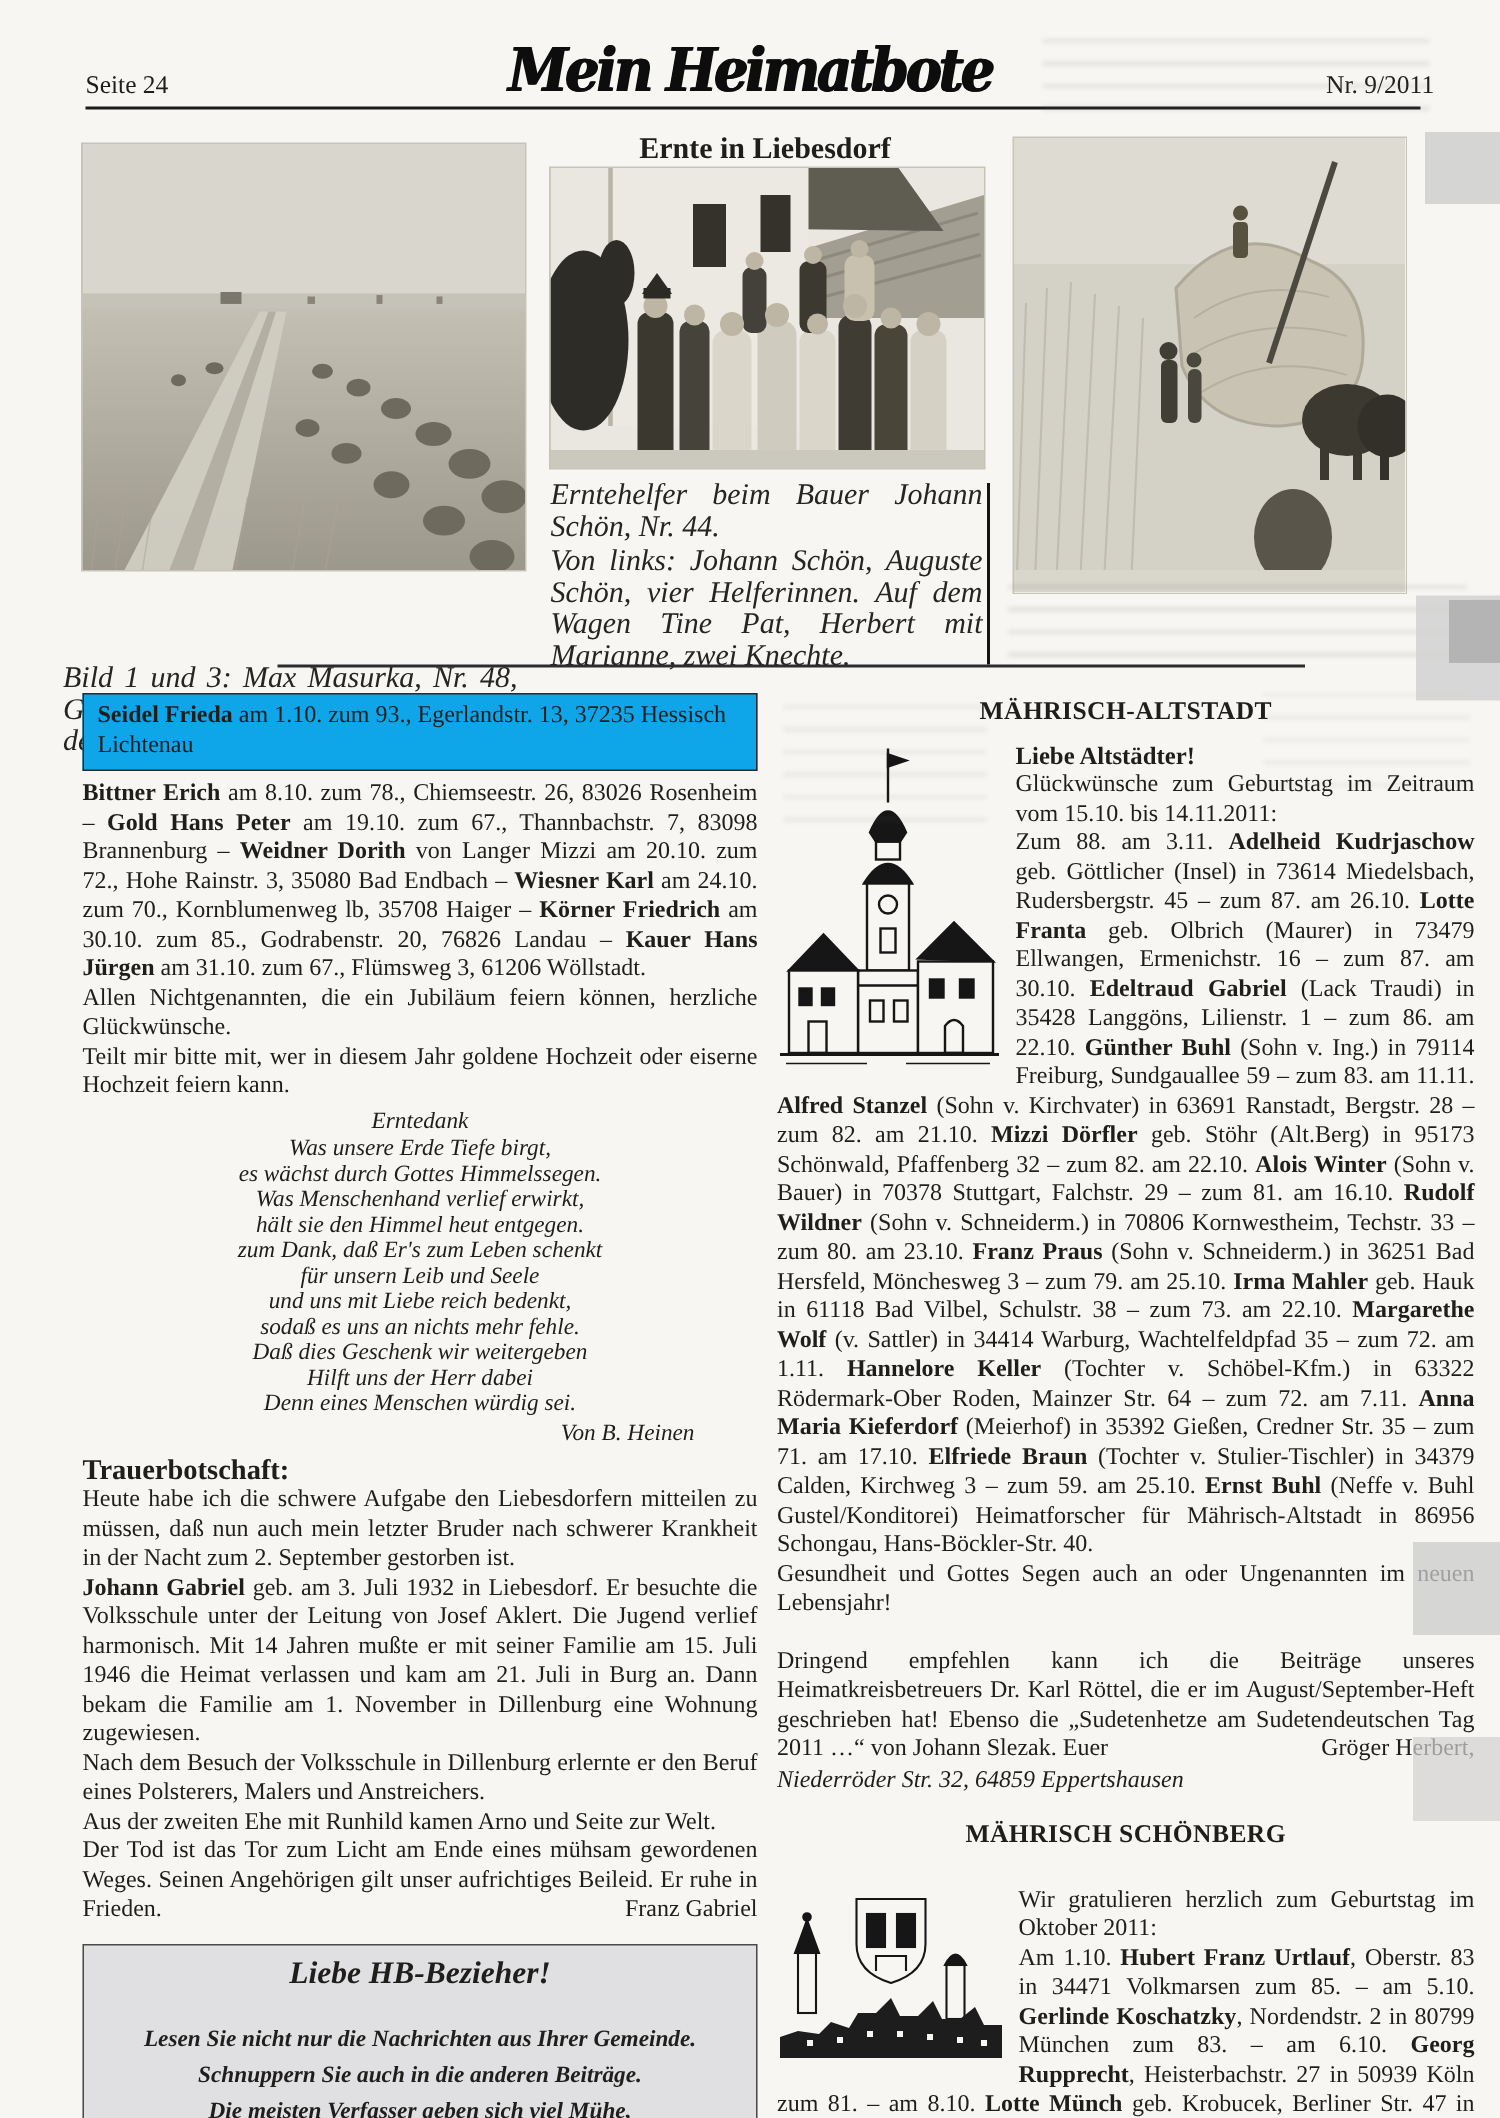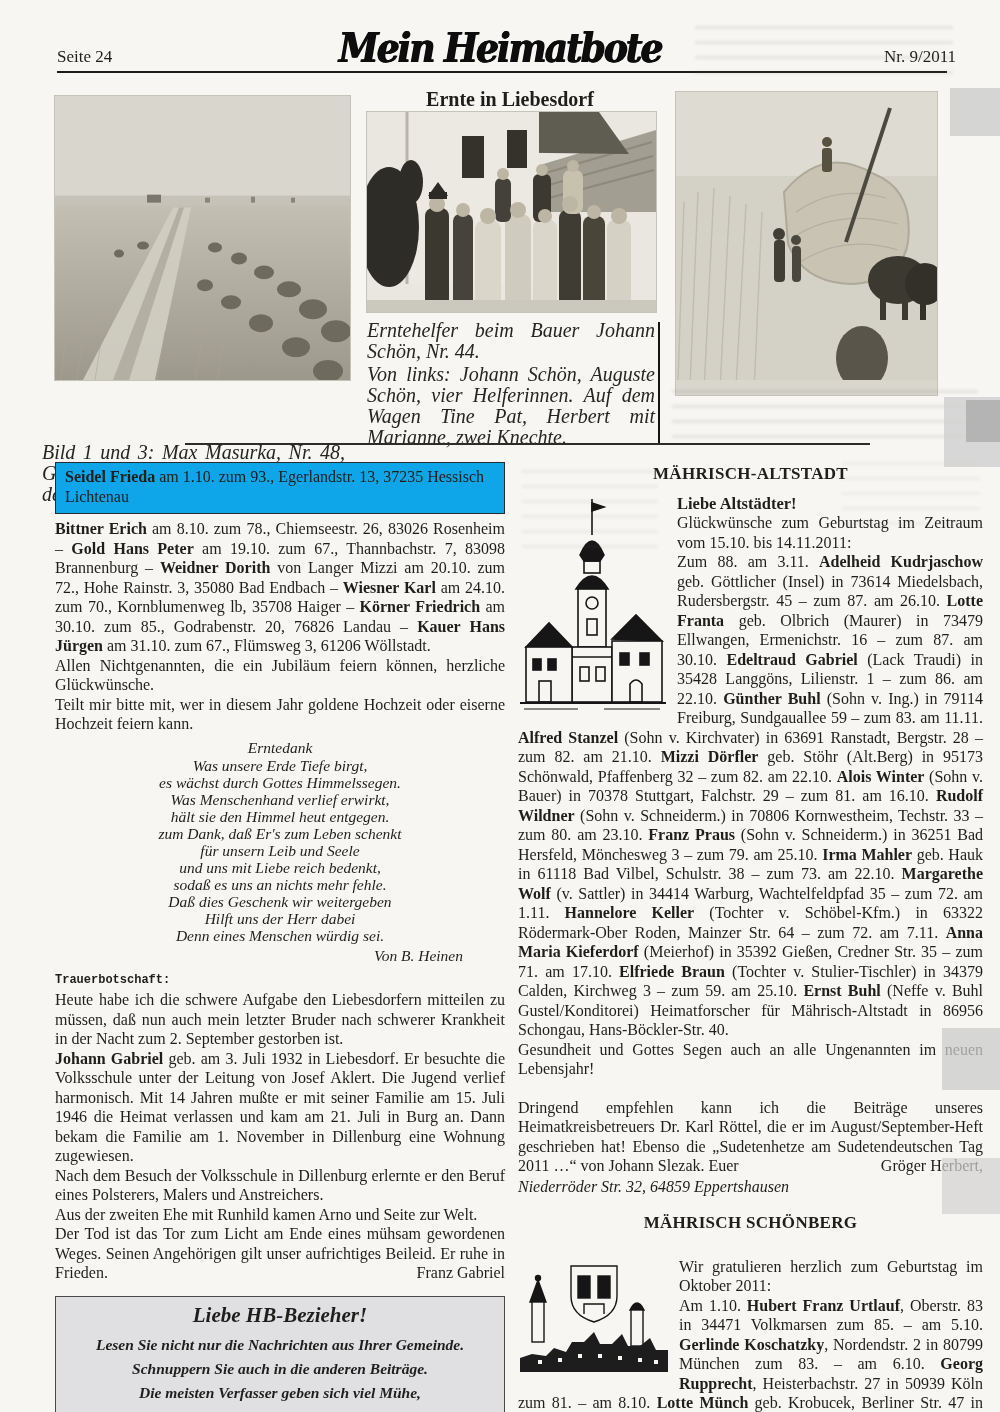--- a/index.html
+++ b/index.html
@@ -36,25 +36,25 @@
   
   .col{position:absolute;font-size:16px;line-height:19.5px;}
   .col-left{left:55px;top:460px;width:450px;}
   .col-right{left:518px;top:462px;width:465px;}
   .jp{margin:0;text-align:justify;}
   .jp b,.bold-line,.obit-head{font-weight:bold;}
   .notice-box{border:1.6px solid #2b2b2b;background:#0ea5e9;padding:4px 9px 6px;line-height:20px;margin:2px 0 5px;}
   .poem{text-align:center;font-style:italic;font-size:15.5px;line-height:17px;margin:5px 0 7px;}
   .poem-title{margin-bottom:1px;}
   .poem-author{text-align:right;padding-right:42px;margin-top:3px;}
-  .obit-head{font-size:12px;margin-top:1px;font-family:Liberation Mono, monospace;}
+  .obit-head{font-size:19px;margin-top:1px;}
   .sig-float{float:right;}
   .hb-box{margin-top:13px;border:1.4px solid #4a4a4a;background:#e0e0e3;text-align:center;
           font-style:italic;font-weight:bold;padding:9px 8px 11px;}
-  .hb-title{font-size:21px;margin-bottom:8px;}
+  .hb-title{font-size:21px;margin-bottom:23px;}
   .hb-line{font-size:15.5px;line-height:24px;}
   .col-head{text-align:center;font-weight:bold;font-size:17px;letter-spacing:.3px;margin:2px 0 10px;}
   .col-head.second{margin-top:17px;margin-bottom:24px;}
   .bold-line{font-size:16.5px;}
   .drawing{float:left;}
   .drawing svg{display:block;width:100%;height:100%;}
   .church{width:150px;height:220px;margin:3px 9px 4px 0;}
   .town{width:152px;height:112px;margin:5px 9px 4px 0;}
   .gap-top{margin-top:19px;}
   .sig-address{font-style:italic;text-align:left;padding-right:4px;margin-top:1px;}
@@ -279,21 +279,21 @@
           <line x1="2" y1="206" x2="148" y2="206" stroke-width="2"></line>
           <line x1="6" y1="212" x2="60" y2="212" stroke-width="1"></line>
           <line x1="86" y1="212" x2="142" y2="212" stroke-width="1"></line>
         </g>
       </svg>
     </div>
 
     <div class="bold-line">Liebe Altstädter!</div>
     <p class="jp">Glückwünsche zum Geburtstag im Zeitraum vom 15.10. bis 14.11.2011:</p>
     <p class="jp"><span>Zum 88. am 3.11. </span><b>Adelheid Kudrjaschow</b><span> geb. Göttlicher (Insel) in 73614 Miedelsbach, Rudersbergstr. 45 – zum 87. am 26.10. </span><b>Lotte Franta</b><span> geb. Olbrich (Maurer) in 73479 Ellwangen, Ermenichstr. 16 – zum 87. am 30.10. </span><b>Edeltraud Gabriel</b><span> (Lack Traudi) in 35428 Langgöns, Lilienstr. 1 – zum 86. am 22.10. </span><b>Günther Buhl</b><span> (Sohn v. Ing.) in 79114 Freiburg, Sundgauallee 59 – zum 83. am 11.11. </span><b>Alfred Stanzel</b><span> (Sohn v. Kirchvater) in 63691 Ranstadt, Bergstr. 28 – zum 82. am 21.10. </span><b>Mizzi Dörfler</b><span> geb. Stöhr (Alt.Berg) in 95173 Schönwald, Pfaffenberg 32 – zum 82. am 22.10. </span><b>Alois Winter</b><span> (Sohn v. Bauer) in 70378 Stuttgart, Falchstr. 29 – zum 81. am 16.10. </span><b>Rudolf Wildner</b><span> (Sohn v. Schneiderm.) in 70806 Kornwestheim, Techstr. 33 – zum 80. am 23.10. </span><b>Franz Praus</b><span> (Sohn v. Schneiderm.) in 36251 Bad Hersfeld, Mönchesweg 3 – zum 79. am 25.10. </span><b>Irma Mahler</b><span> geb. Hauk in 61118 Bad Vilbel, Schulstr. 38 – zum 73. am 22.10. </span><b>Margarethe Wolf</b><span> (v. Sattler) in 34414 Warburg, Wachtelfeldpfad 35 – zum 72. am 1.11. </span><b>Hannelore Keller</b><span> (Tochter v. Schöbel-Kfm.) in 63322 Rödermark-Ober Roden, Mainzer Str. 64 – zum 72. am 7.11. </span><b>Anna Maria Kieferdorf</b><span> (Meierhof) in 35392 Gießen, Credner Str. 35 – zum 71. am 17.10. </span><b>Elfriede Braun</b><span> (Tochter v. Stulier-Tischler) in 34379 Calden, Kirchweg 3 – zum 59. am 25.10. </span><b>Ernst Buhl</b><span> (Neffe v. Buhl Gustel/Konditorei) Heimatforscher für Mährisch-Altstadt in 86956 Schongau, Hans-Böckler-Str. 40.</span></p>
-    <p class="jp">Gesundheit und Gottes Segen auch an alle Ungenannten im neuen Lebensjahr!</p>
+    <p class="jp">Gesundheit und Gottes Segen auch an oder Ungenannten im neuen Lebensjahr!</p>
     <p class="jp gap-top"><span>Dringend empfehlen kann ich die Beiträge unseres Heimatkreisbetreuers Dr. Karl Röttel, die er im August/September-Heft geschrieben hat! Ebenso die „Sudetenhetze am Sudetendeutschen Tag 2011 …“ von Johann Slezak. Euer</span><span class="sig-float">Gröger Herbert,</span></p>
     <div class="sig-address">Niederröder Str. 32, 64859 Eppertshausen</div>
 
     <div class="col-head second">MÄHRISCH SCHÖNBERG</div>
 
     <div class="drawing town">
       <svg viewBox="0 0 152 112">
         <g stroke="#161616" stroke-width="1.4" fill="none">
           <path d="M53,4 h46 v30 q0,19 -23,26 q-23,-7 -23,-26 Z" fill="#f7f6f2"></path>
           <rect x="60" y="14" width="12" height="22" fill="#161616"></rect>

